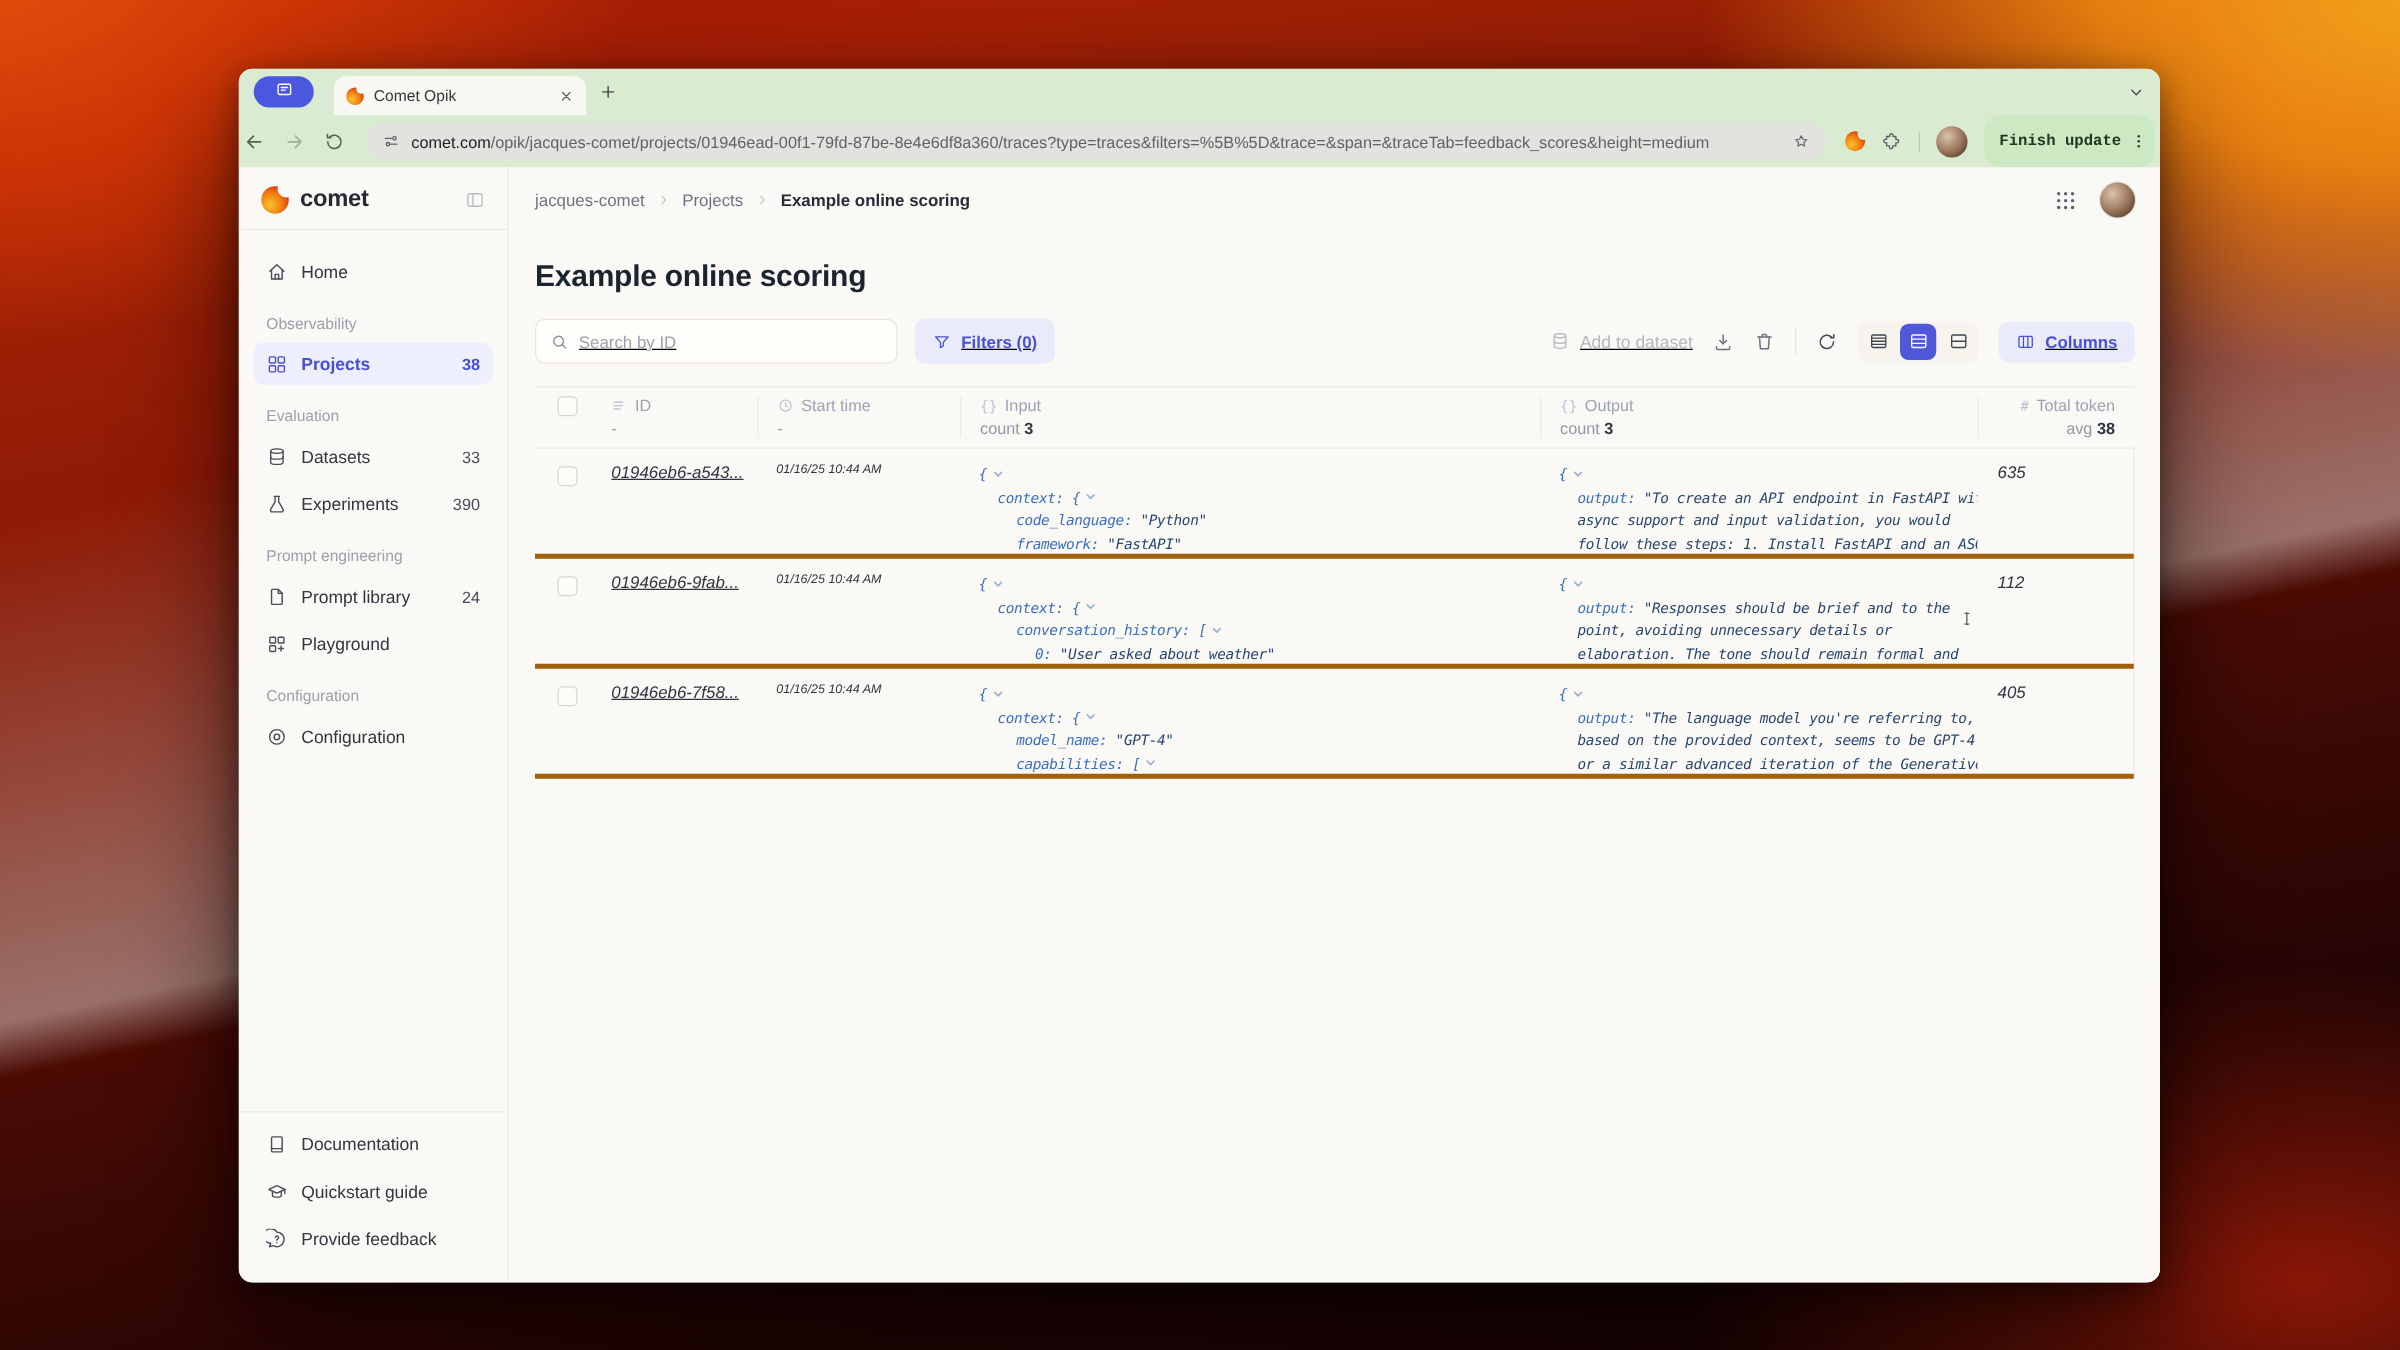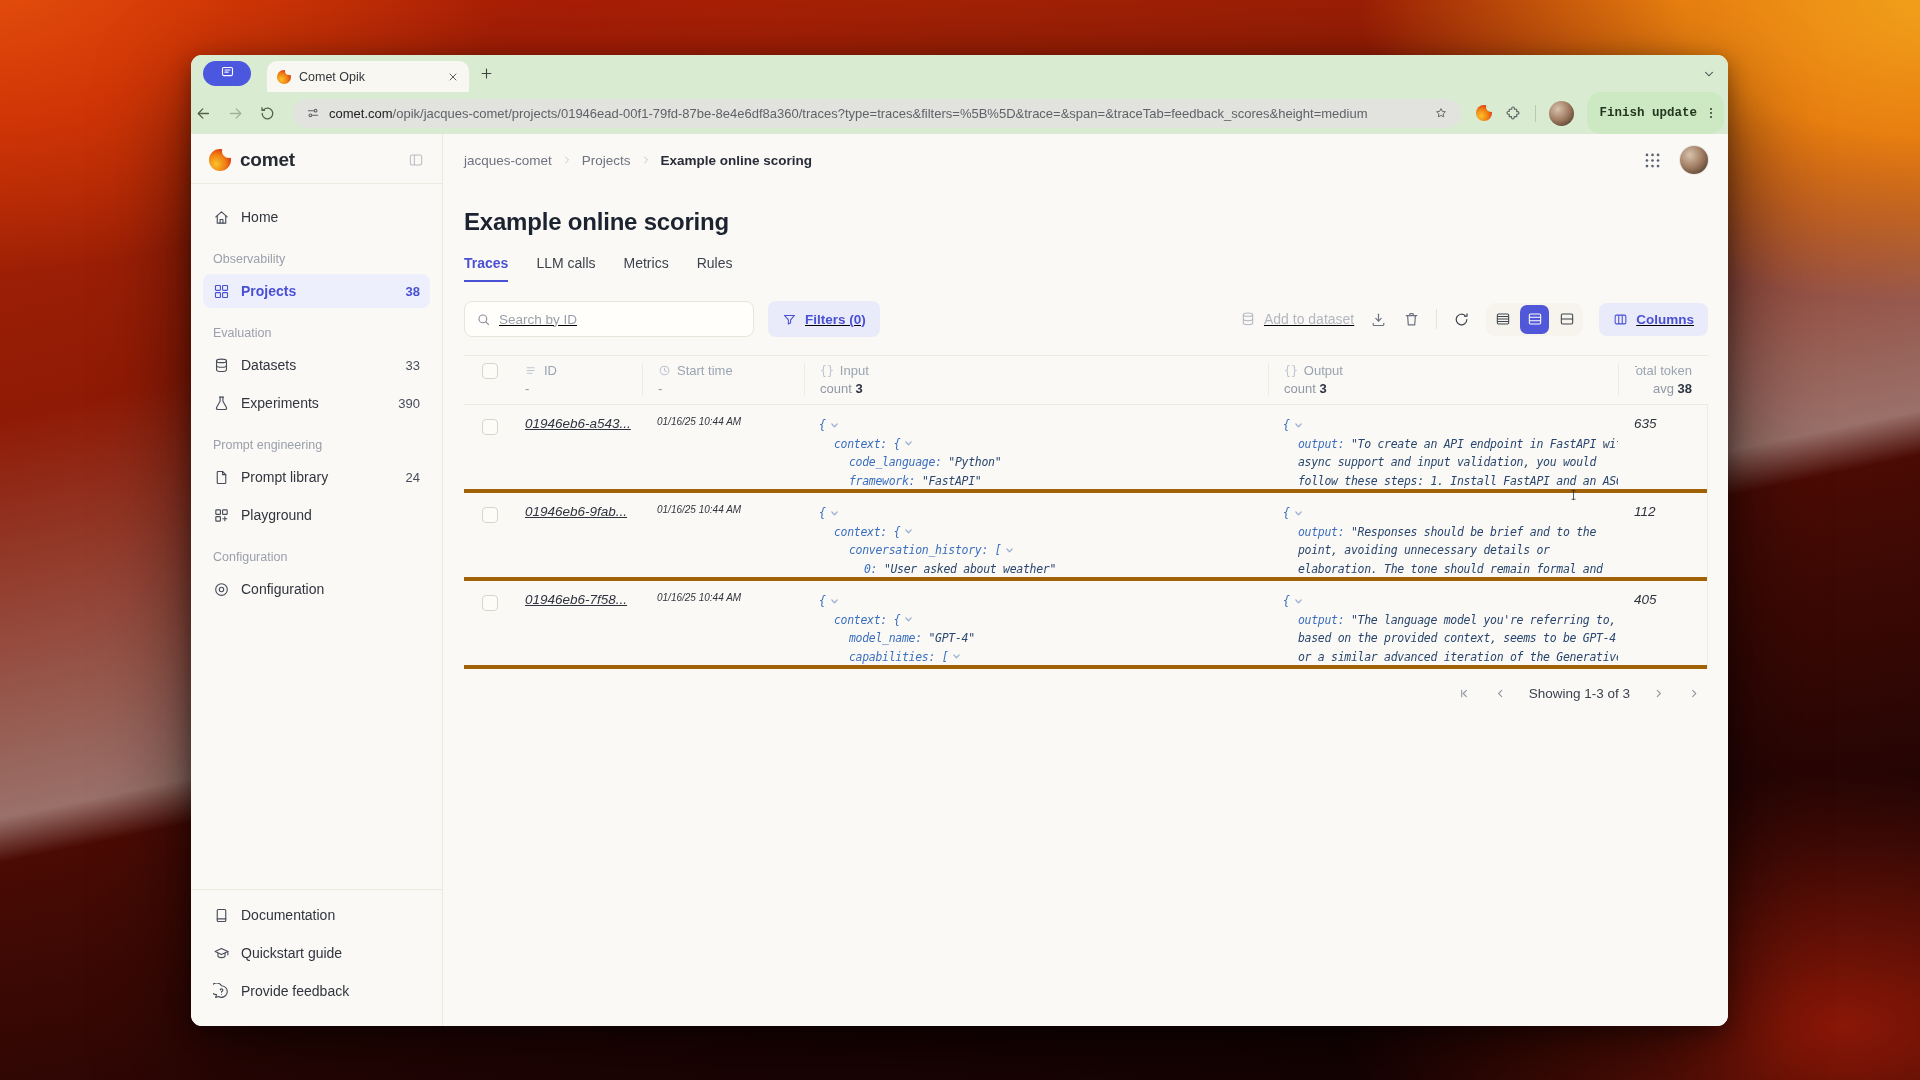--- a/index.html
+++ b/index.html
@@ -57,21 +57,21 @@
   .kebab svg{width:14px;height:14px;}
   .comet-mark{position:relative;border-radius:50%;
     background:radial-gradient(circle at 32% 68%, #f9c22b, #f07d12 46%, #dd3a12 74%, #b31421);flex:none;}
   .comet-mark::after{content:"";position:absolute;right:-21%;top:-21%;width:62%;height:62%;border-radius:50%;
     background:var(--hole,#f8f7f2);}
 
   
   .app{flex:1;display:flex;background:#fbf9f5;min-height:0;position:relative;}
 
   
-  .sidebar{width:252px;flex:none;border-right:1px solid #eceadf;display:flex;flex-direction:column;
+  .sidebar{width:216px;flex:none;border-right:1px solid #eceadf;display:flex;flex-direction:column;
     padding:13px 12px 14px;}
   .logo-row{display:flex;align-items:center;gap:9px;padding:2px 6px 12px;}
   .brand{font-size:19px;font-weight:700;color:#262b33;letter-spacing:-.2px;}
   .collapse-ic{margin-left:auto;color:#b8bcc4;display:flex;}
   .collapse-ic svg{width:16px;height:16px;}
   .sb-divider{height:1px;background:#eceadf;margin:0 -12px;}
   .sb-nav{padding-top:16px;}
   .sb-label{font-size:12.5px;color:#9aa0ac;margin:18px 10px 8px;}
   .sb-item{height:34px;display:flex;align-items:center;gap:11px;padding:0 10px;border-radius:8px;
     font-size:14px;color:#30353f;margin-bottom:4px;cursor:default;}
@@ -427,26 +427,20 @@
                   <circle cx="19" cy="19" r="1.7"></circle>
                 </g>
               </svg>
             </span>
           <span class="avatar lg"></span>
         </div>
       </div>
 
       <h1 class="page-title">Example online scoring</h1>
 
-      <div class="tabs" id="page-tabs">
-          <div class="tabitem active">Traces</div>
-          <div class="tabitem">LLM calls</div>
-          <div class="tabitem">Metrics</div>
-          <div class="tabitem">Rules</div>
-        </div>
 
       <div class="toolbar">
         <div class="search-box">
           <span class="icn">
               <svg viewBox="0 0 24 24" fill="none" stroke="currentColor" stroke-width="1.8" stroke-linecap="round">
                 <circle cx="11" cy="11" r="6.2"></circle>
                 <path d="m15.7 15.7 4.3 4.3"></path>
               </svg>
             </span>
           <input type="text" placeholder="Search by ID" style="">
@@ -658,43 +652,19 @@
                     </svg></span></div>
                 <div class="jl" style="padding-left:15px"><span class="jk">output: </span><span class="jv">"The language model you're referring to,</span></div>
                 <div class="jl" style="padding-left:15px"><span class="jv">based on the provided context, seems to be GPT-4</span></div>
                 <div class="jl" style="padding-left:15px"><span class="jv">or a similar advanced iteration of the Generative</span></div>
               </div>
               <div class="td col-tokens">405</div>
             </div>
           </div>
       </div>
 
-      <div class="pager">
-        <button class="pg-ic">
-            <svg viewBox="0 0 24 24" fill="none" stroke="currentColor" stroke-width="1.8" stroke-linecap="round" stroke-linejoin="round">
-              <path d="M7.5 7v10"></path>
-              <path d="m15 7-5 5 5 5"></path>
-            </svg>
-          </button>
-        <button class="pg-ic">
-            <svg viewBox="0 0 24 24" fill="none" stroke="currentColor" stroke-width="1.8" stroke-linecap="round" stroke-linejoin="round">
-              <path d="m14 7-5 5 5 5"></path>
-            </svg>
-          </button>
-        <span>Showing 1-3 of 3</span>
-        <button class="pg-ic">
-            <svg viewBox="0 0 24 24" fill="none" stroke="currentColor" stroke-width="1.8" stroke-linecap="round" stroke-linejoin="round">
-              <path d="m10 7 5 5-5 5"></path>
-            </svg>
-          </button>
-        <button class="pg-ic">
-            <svg viewBox="0 0 24 24" fill="none" stroke="currentColor" stroke-width="1.8" stroke-linecap="round" stroke-linejoin="round">
-              <path d="m9 7 5 5-5 5"></path>
-            </svg>
-          </button>
-      </div>
     </section>
 
     <span class="ibeam"><svg viewBox="0 0 24 24" fill="none" stroke="currentColor" stroke-width="1.4" stroke-linecap="round">
           <path d="M9 4.2c2.2 0 3-.8 3-.8s.8.8 3 .8M12 3.6v16.8M9 19.8c2.2 0 3 .8 3 .8s.8-.8 3-.8"></path>
         </svg></span>
   </div>
 </div>
 
 </body></html>

